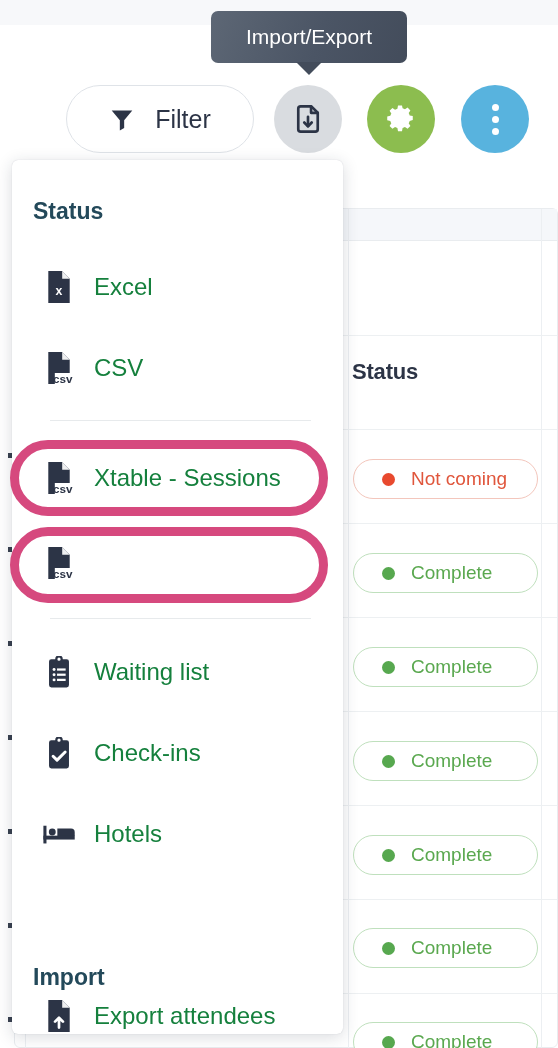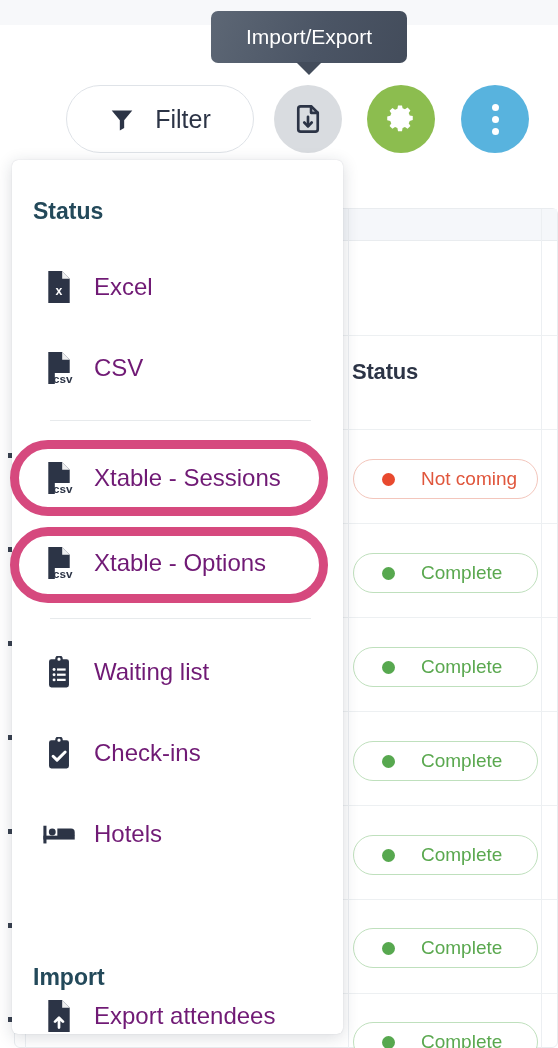--- a/index.html
+++ b/index.html
@@ -107,21 +107,21 @@
   .status-pill .dot {
     width: 13px; height: 13px;
     border-radius: 50%;
     background: #57a84f;
     margin-left: 28px;
     flex: none;
   }
   .status-pill .lbl {
     font-size: 19px;
     color: #5aa84f;
-    margin-left: 26px;
+    margin-left: 16px;
     white-space: nowrap;
   }
   .status-pill.danger { border-color: #f3c6bc; }
   .status-pill.danger .dot { background: #e8492e; }
   .status-pill.danger .lbl { color: #e0563c; }
 
   
   .filter-btn {
     position: absolute;
     left: 66px; top: 85px;
@@ -227,21 +227,21 @@
   .menu-item .icon-wrap {
     width: 42px;
     margin-left: 24px;
     display: flex;
     align-items: center;
     justify-content: center;
     flex: none;
   }
   .menu-item .lbl {
     font-size: 24px;
-    color: #701a75;
+    color: #15803d;
     margin-left: 14px;
     white-space: nowrap;
   }
 
   .menu-divider {
     position: absolute;
     left: 50px;
     width: 261px;
     height: 1px;
     background: #e7eaec;
@@ -408,21 +408,20 @@
   <div class="ring" style="top:440px;"></div>
 
   <div class="menu-item" style="top:535px;">
     <span class="icon-wrap">
       <svg width="30" height="32" viewBox="0 0 24 26" fill="#2c3446">
         <path d="M3.3 0h11.1l6.3 6.3V17H8.6v9H3.3z"></path>
         <path d="M14.6 0.3v6h6z" fill="#ffffff" opacity="0.92"></path>
         <text x="15" y="25.2" font-family="Liberation Sans, sans-serif" font-size="9.5" font-weight="bold" fill="#2c3446" text-anchor="middle">csv</text>
       </svg>
     </span>
-    <span class="lbl">Xtable - Options</span>
   </div>
   <div class="ring" style="top:527px;"></div>
 
   <div class="menu-divider" style="top:618px;"></div>
 
   <div class="menu-item" style="top:725px;">
     <span class="icon-wrap">
       <svg width="28" height="32" viewBox="0 0 22 26" fill="#2c3446">
         <path d="M17.2 2.6h-3.1a3.1 3.1 0 0 0-6.2 0H4.8A1.9 1.9 0 0 0 2.9 4.5v19.1a1.9 1.9 0 0 0 1.9 1.9h12.4a1.9 1.9 0 0 0 1.9-1.9V4.5a1.9 1.9 0 0 0-1.9-1.9zM11 1.3a1.3 1.3 0 1 1 0 2.6 1.3 1.3 0 0 1 0-2.6z"></path>
         <path d="M6.2 15.6 9.4 18.8 16 12.2" stroke="#ffffff" stroke-width="2.4" fill="none" stroke-linecap="round" stroke-linejoin="round"></path>

